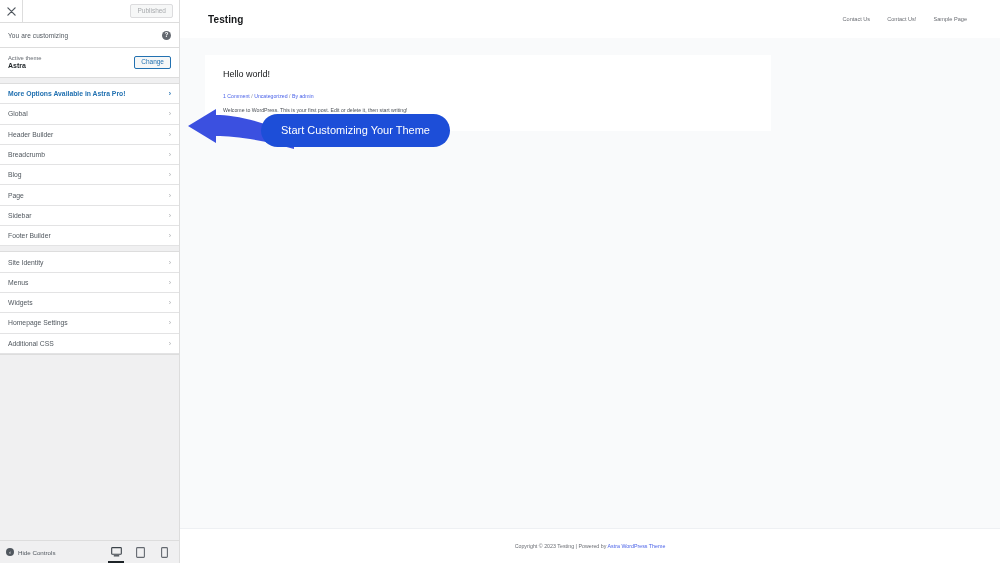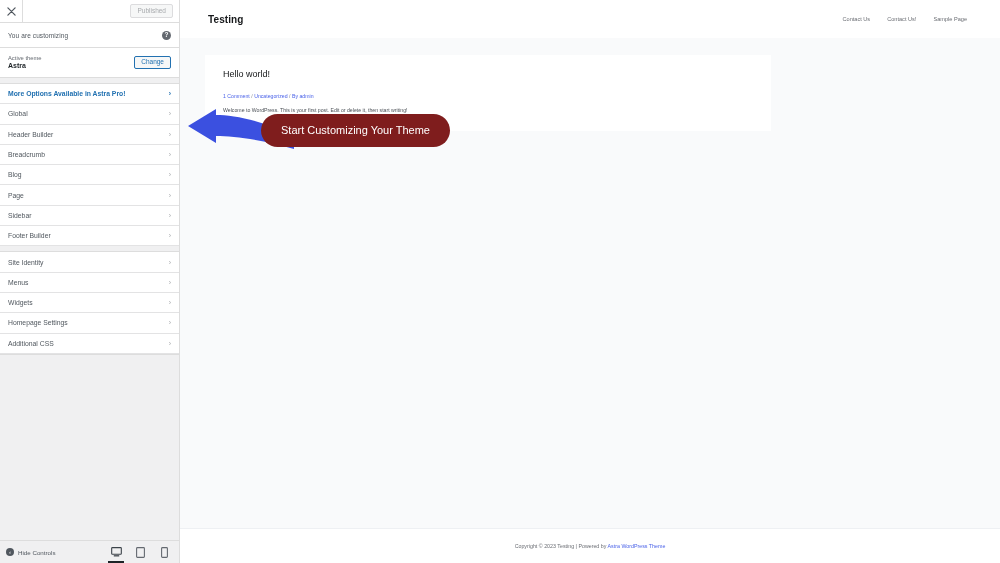--- a/index.html
+++ b/index.html
@@ -180,21 +180,21 @@
   .callout {
     position: absolute;
     left: 186px; top: 109px;
     width: 290px; height: 55px;
     pointer-events: none;
   }
   .callout svg { position: absolute; left: 0; top: 0; }
   .cta-pill {
     position: absolute;
     left: 75px; top: 5px;
-    background: #7f1d1d;
+    background: #1d4ed8;
     color: #ffffff;
     border-radius: 28px;
     padding: 11px 20px;
     font-size: 11px;
     white-space: nowrap;
     line-height: 1;
     pointer-events: auto;
     cursor: pointer;
     font-family: "Liberation Sans", sans-serif;
     text-align: center;

